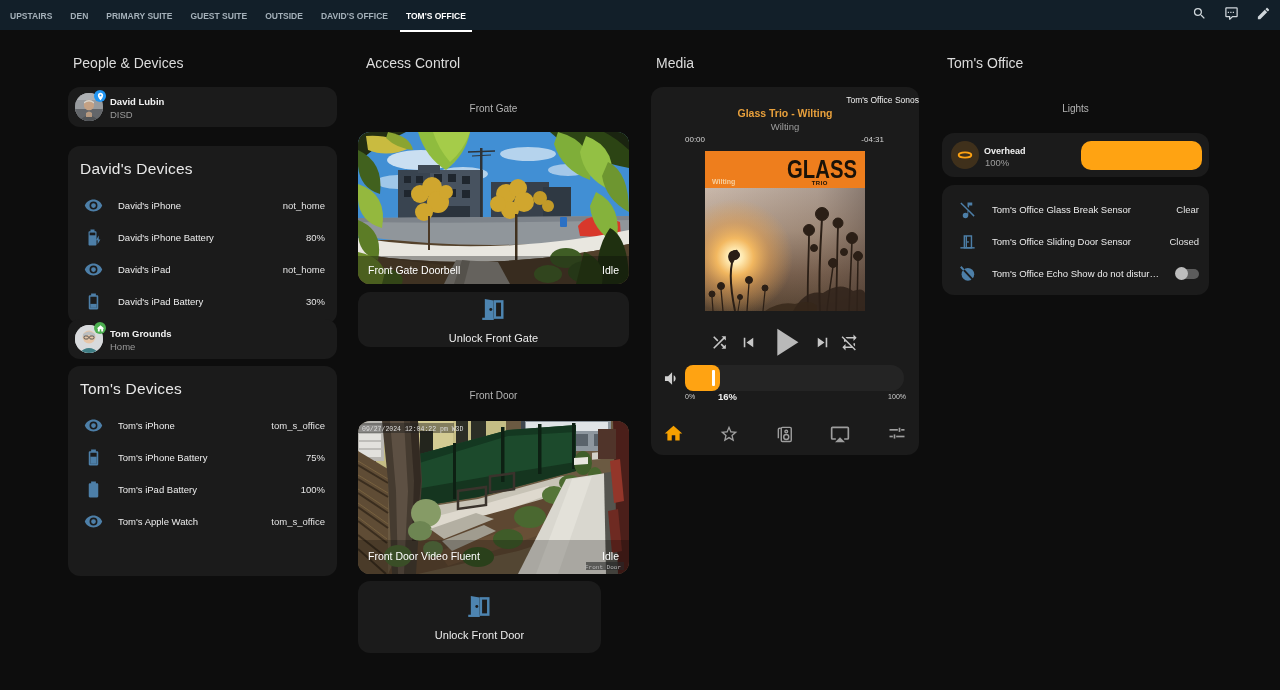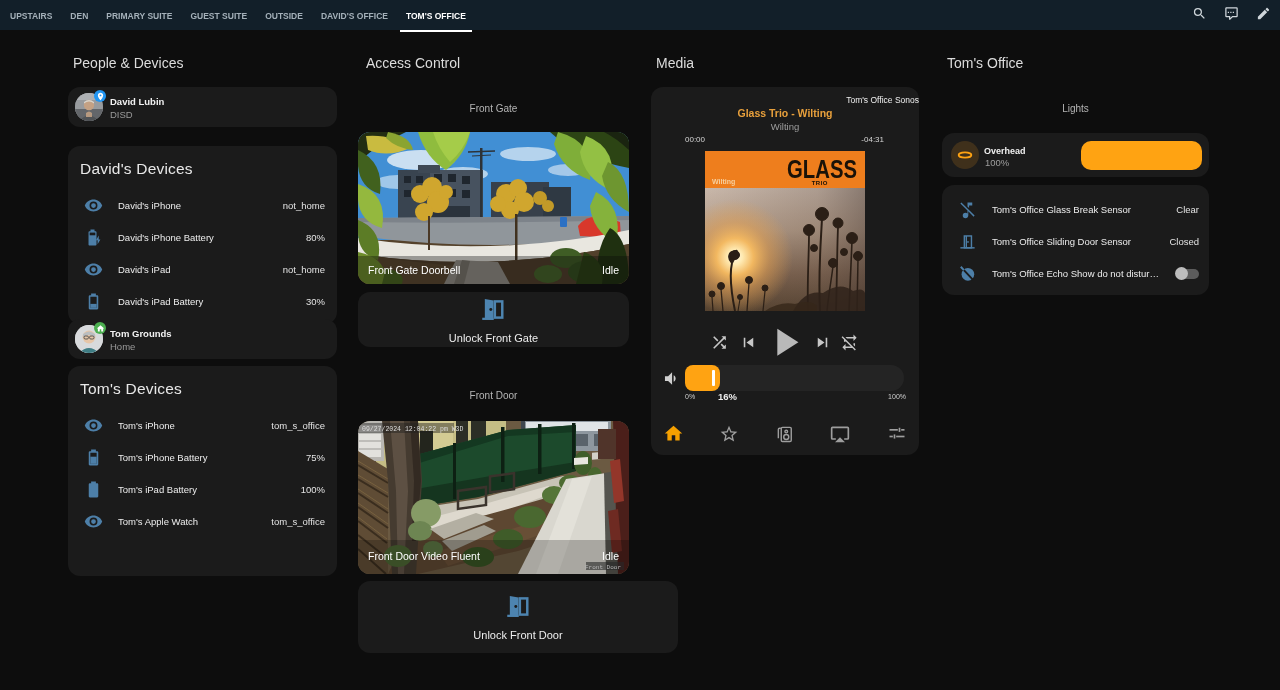--- a/index.html
+++ b/index.html
@@ -408,21 +408,21 @@
       <rect x="0" y="119" width="271" height="34" fill="rgba(0,0,0,0.22)"></rect>
       <text x="10" y="138.5" font-size="10.5" fill="#fff" font-family="Liberation Sans, sans-serif">Front Door Video Fluent</text>
       <text x="261" y="138.5" font-size="10.5" fill="#fff" text-anchor="end" font-family="Liberation Sans, sans-serif">Idle</text>
       <rect x="228" y="141" width="38" height="8" fill="rgba(40,40,40,0.6)"></rect>
       <text x="263" y="147.5" font-size="6" fill="#b8b8b8" text-anchor="end" font-family="Liberation Mono, monospace">Front Door</text>
 
       <rect x="0" y="2" width="96" height="10" fill="rgba(30,30,30,0.45)"></rect>
       <text x="4" y="10" font-size="6.5" fill="#ddd" font-family="Liberation Mono, monospace">09/27/2024 12:04:22 pm W3D</text>
     </svg>
   </div>
-  <div class="card unlock" style="top:551px; width:320px; height:72px;text-align:right;" id="unlock2">
+  <div class="card unlock" style="top:551px; width:243px; height:72px;text-align:right;" id="unlock2">
     <svg viewBox="0 0 24 24" width="27" height="27" fill="#4d84b0">
         <path d="M4.3 2.6 L12 4 L12 21.4 L4.3 20.3 Z"></path>
         <circle cx="9.6" cy="12" r="1.3" fill="#1b1b1b"></circle>
         <rect x="13.2" y="4.8" width="6.6" height="14.4" fill="none" stroke="#4d84b0" stroke-width="2.2"></rect>
         <rect x="2" y="19.3" width="10" height="2"></rect>
       </svg>
     <div class="utxt">Unlock Front Door</div>
   </div>
 </div>
 

